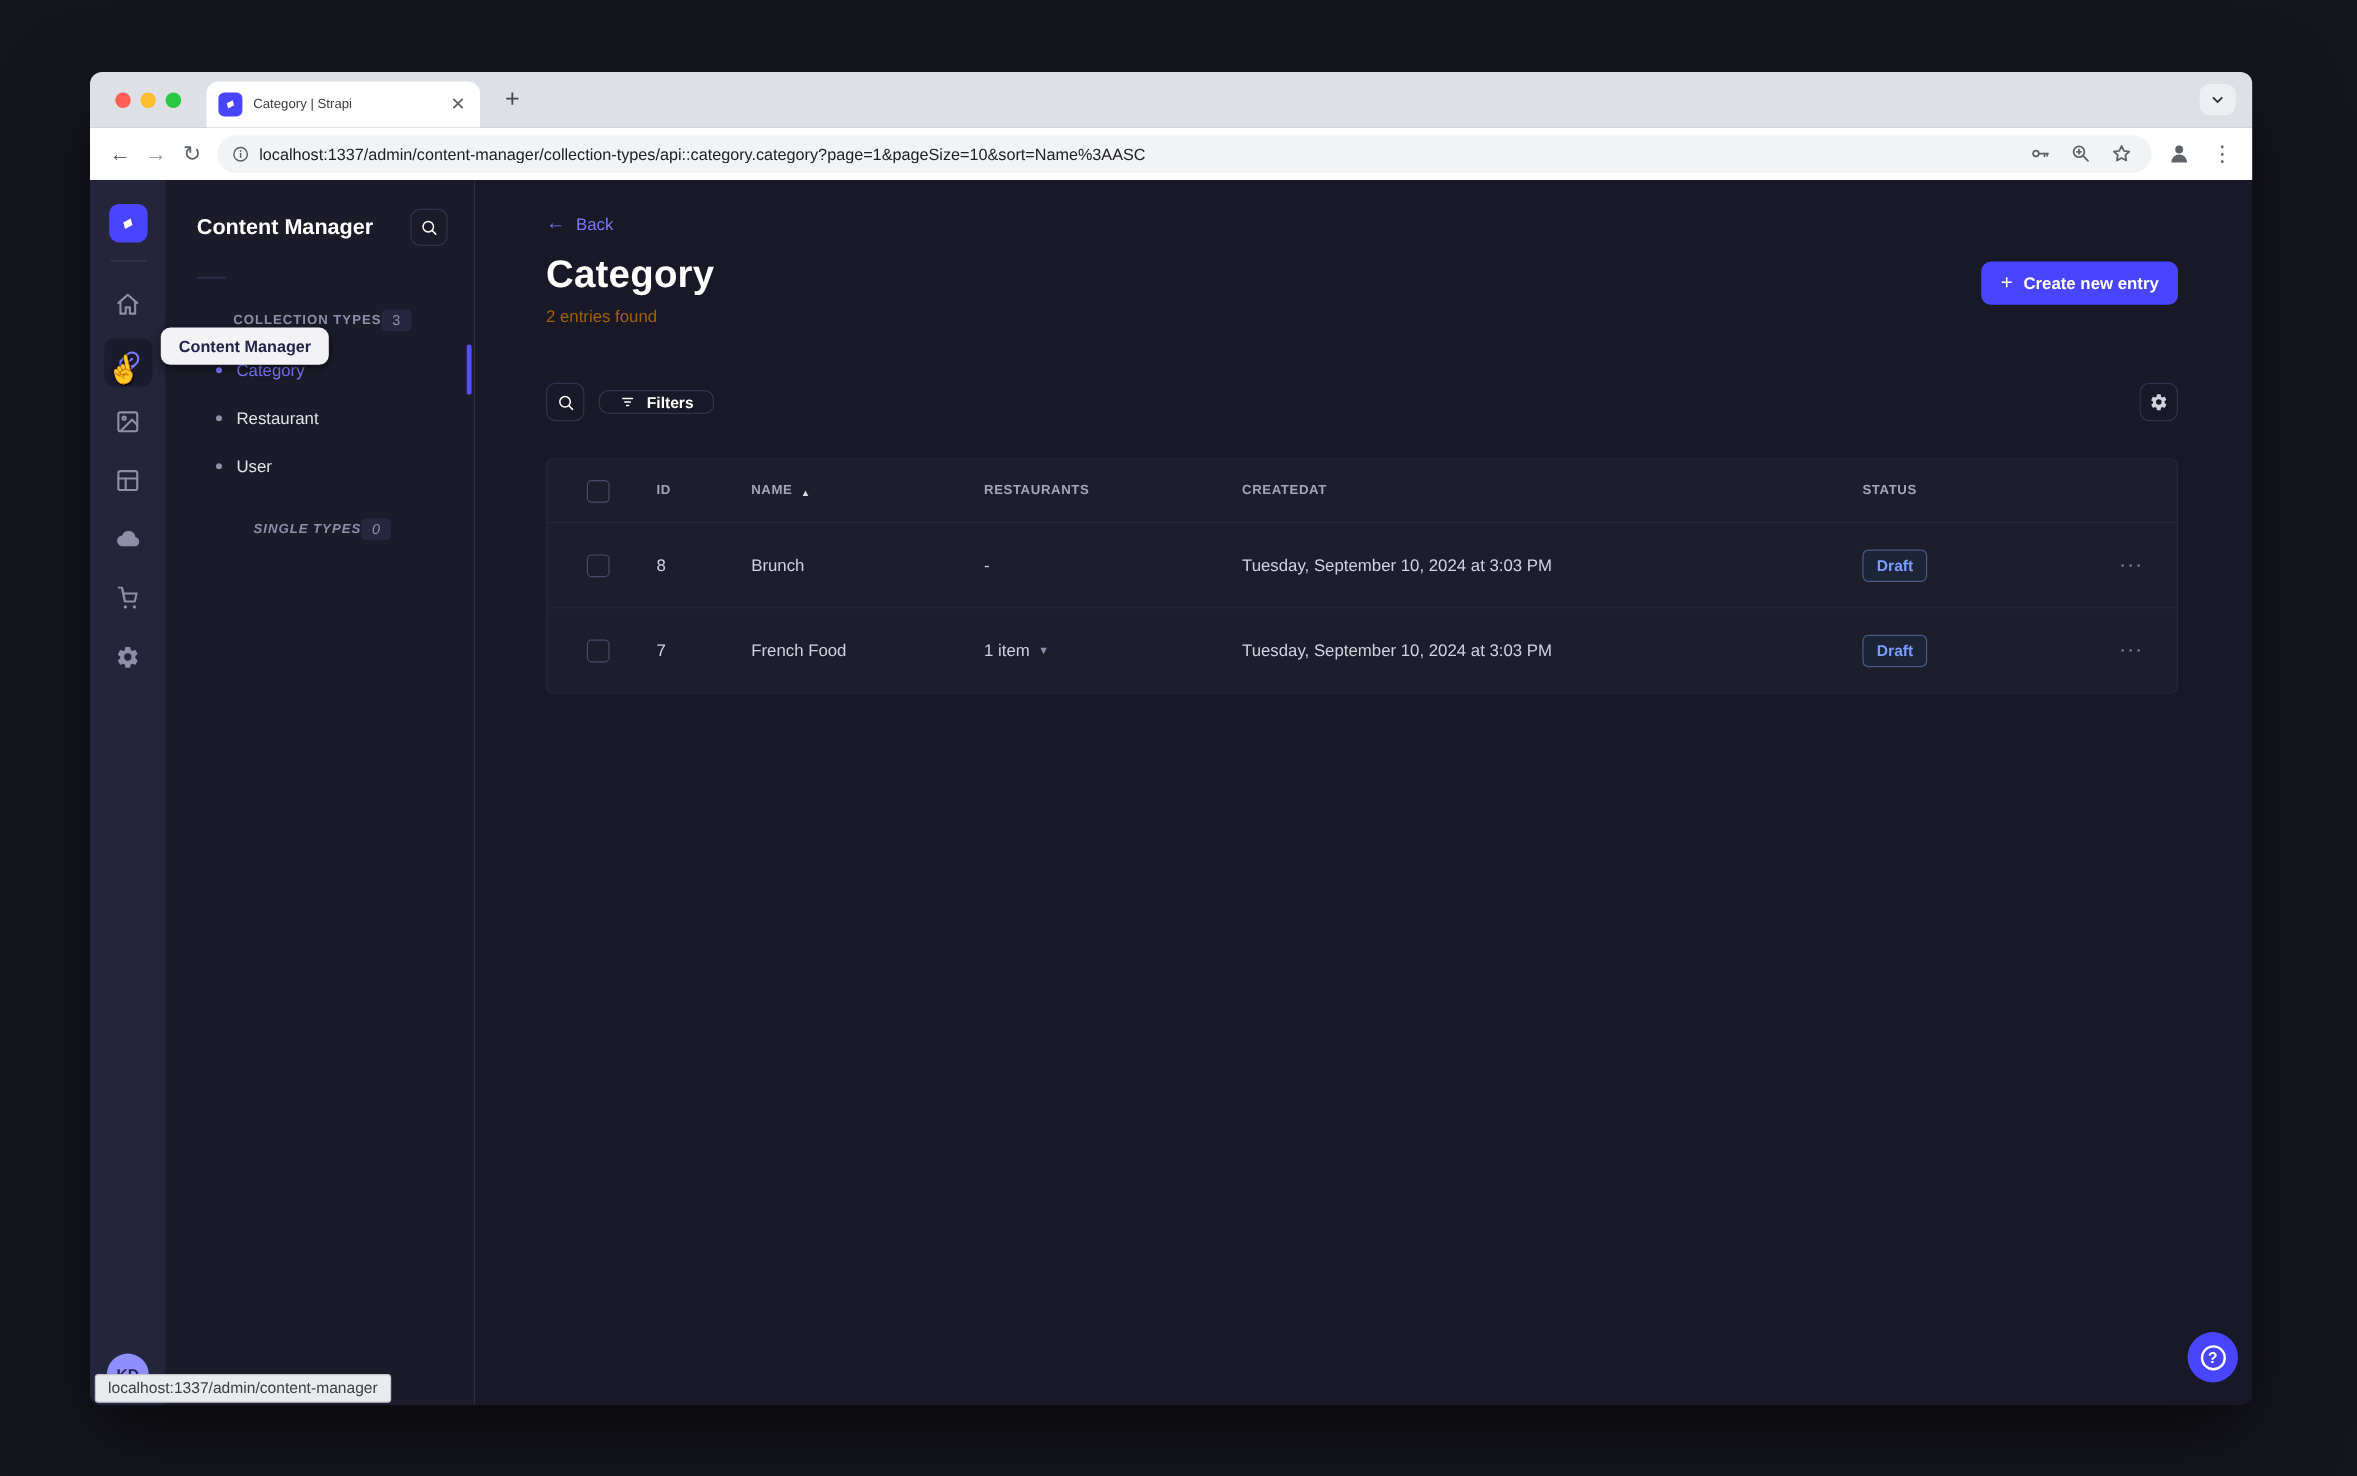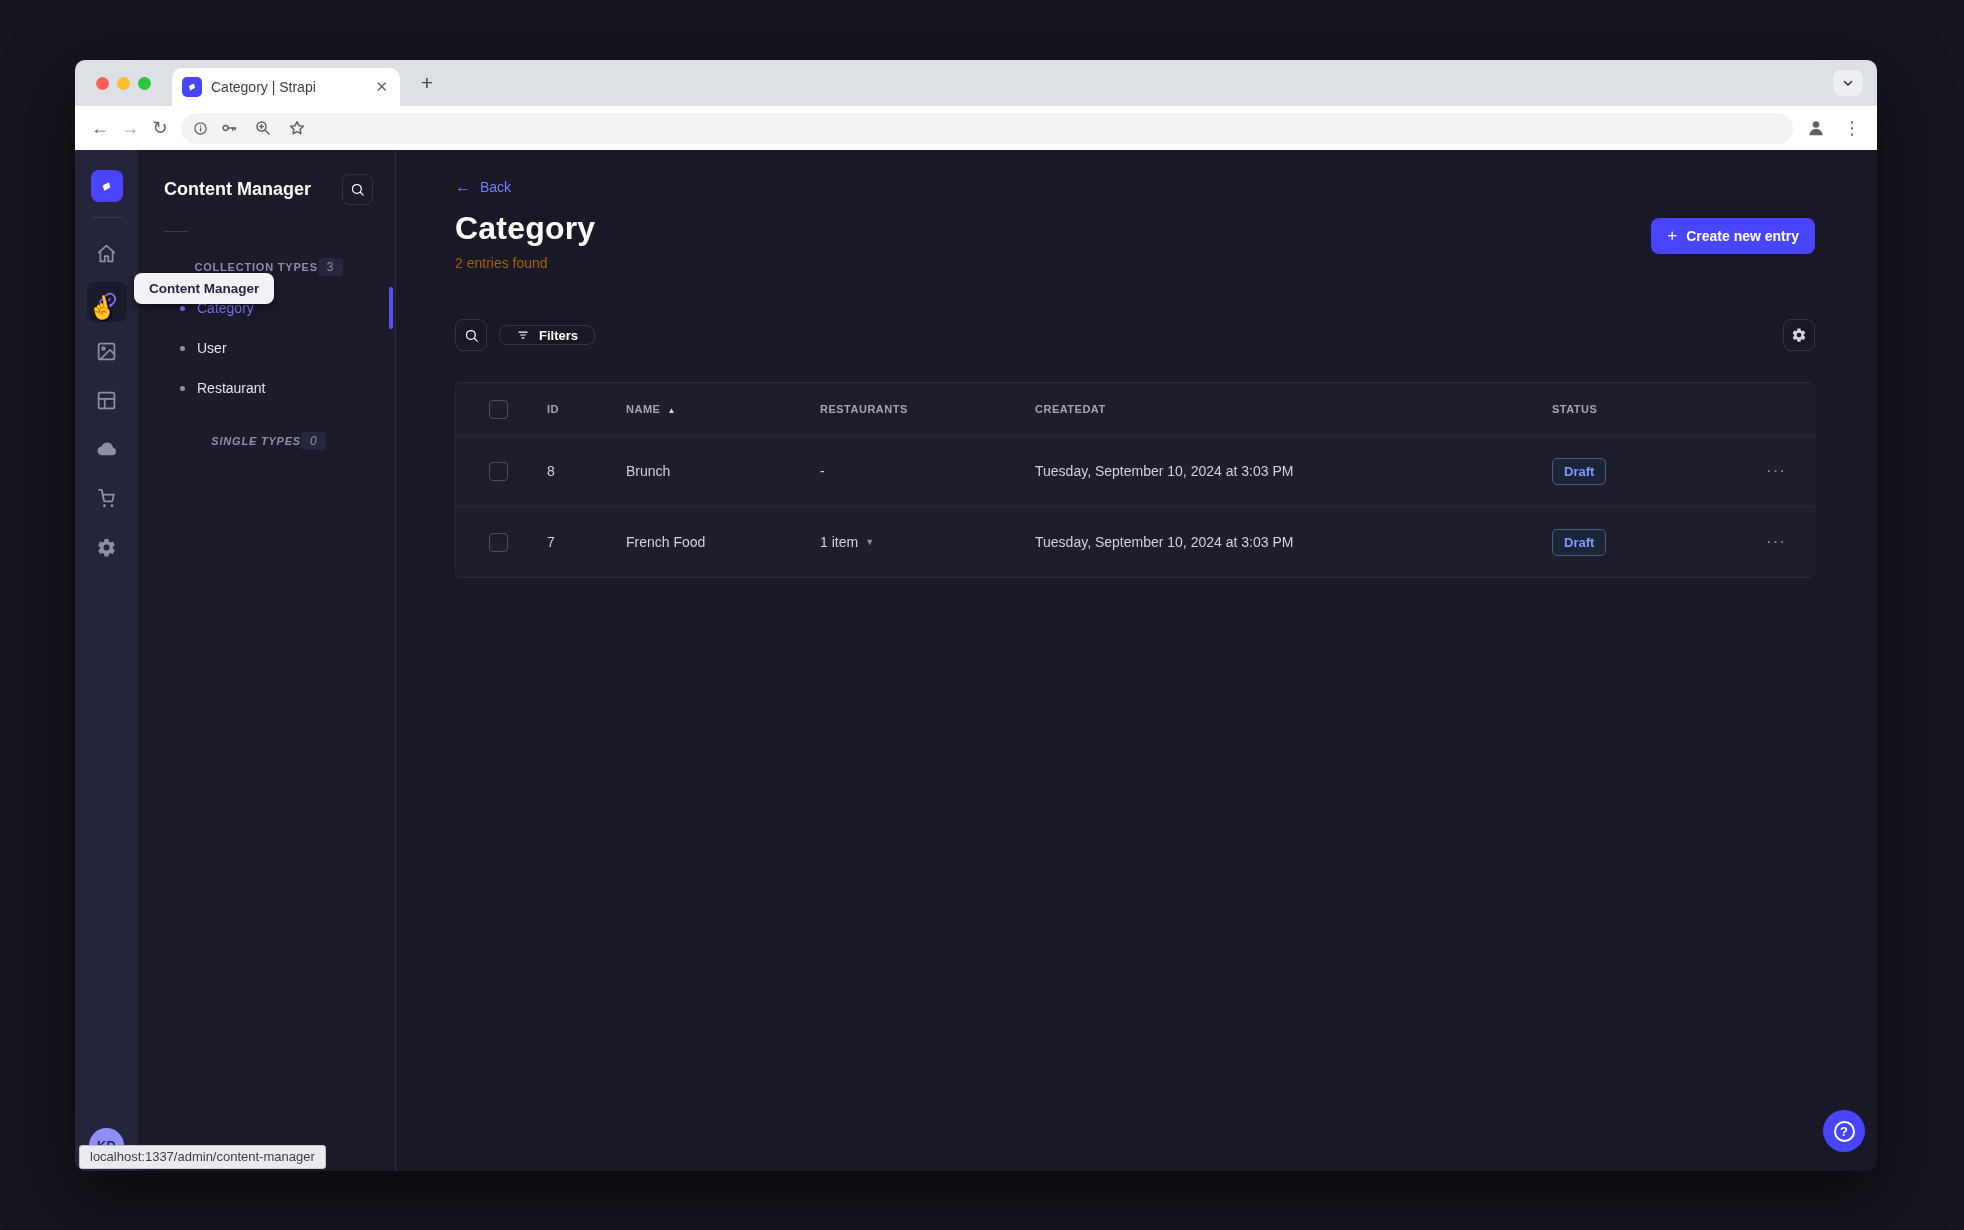--- a/index.html
+++ b/index.html
@@ -10,21 +10,21 @@
             border-radius:10px; overflow:hidden; box-shadow:0 24px 70px rgba(0,0,0,.65); background:#181826; }
 
   
   .tabstrip { position:relative; height:46px; background:#dde0e5; }
   .traffic { position:absolute; left:21px; top:17px; display:flex; gap:8px; }
   .light { width:13px; height:13px; border-radius:50%; }
   .light.red{ background:#ff5f57; } .light.yellow{ background:#febc2e; } .light.green{ background:#28c840; }
   .tab { position:absolute; left:97px; top:8px; width:228px; height:38px; background:#ffffff;
          border-radius:10px 10px 0 0; display:flex; align-items:center; padding:0 10px; gap:9px; }
   .favicon { width:20px; height:20px; border-radius:5px; background:#4945ff; display:flex; align-items:center; justify-content:center; flex:none; }
-  .tab-title { flex:1; font-size:14px; color:#3c4043; white-space:nowrap; overflow:hidden; }
+  .tab-title { flex:1; font-size:11px; color:#3c4043; white-space:nowrap; overflow:hidden; }
   .tab-close { color:#5f6368; font-size:15px; padding:0 2px; cursor:default; }
   .newtab-btn { position:absolute; left:338px; top:9px; width:28px; height:28px; color:#45494d; font-size:21px;
                 display:flex; align-items:center; justify-content:center; }
   .tab-chevron { position:absolute; right:14px; top:10px; width:30px; height:26px; border-radius:8px; background:#eceef1;
                  display:flex; align-items:center; justify-content:center; color:#303134; font-size:12px; }
 
   
   .toolbar { height:44px; background:#ffffff; display:flex; align-items:center; padding:0 10px; }
   .nav-ico { width:30px; height:30px; display:flex; align-items:center; justify-content:center;
              font-size:18px; color:#5f6368; flex:none; }
@@ -153,20 +153,21 @@
     <span class="nav-ico dim">→</span>
     <span class="nav-ico">↻</span>
     <div class="urlpill">
       <span class="url-info">
         <svg width="15" height="15" viewBox="0 0 24 24" fill="none" stroke="#5f6368" stroke-width="2">
             <circle cx="12" cy="12" r="9"></circle>
             <path d="M12 11v5" stroke-linecap="round"></path>
             <path d="M12 7.5v.5" stroke-linecap="round"></path>
           </svg>
       </span>
+      <span class="url-text">localhost:1337/admin/content-manager/collection-types/api::category.category?page=1&amp;pageSize=10&amp;sort=Name%3AASC</span>
       <span class="pill-ico">
         <svg width="18" height="18" viewBox="0 0 24 24" fill="none" stroke="#5f6368" stroke-width="2" stroke-linecap="round">
             <circle cx="7.5" cy="12" r="3.2"></circle>
             <path d="M10.7 12H21"></path>
             <path d="M17 12v3"></path>
             <path d="M20 12v2.3"></path>
           </svg>
       </span>
       <span class="pill-ico">
         <svg width="18" height="18" viewBox="0 0 24 24" fill="none" stroke="#5f6368" stroke-width="2" stroke-linecap="round">
@@ -269,25 +270,25 @@
         <span class="sb-section-label">COLLECTION TYPES</span>
         <span class="sb-badge">3</span>
       </div>
       <div class="sb-items">
         <div class="sb-item active">
           <span class="bullet"></span>
           <span>Category</span>
         </div>
         <div class="sb-item">
           <span class="bullet"></span>
-          <span>User</span>
+          <span>Restaurant</span>
         </div>
         <div class="sb-item">
           <span class="bullet"></span>
-          <span>Restaurant</span>
+          <span>User</span>
         </div>
       </div>
 
       <div class="sb-section-head" style="margin-top:24px;font-style:italic;">
         <span class="sb-section-label">SINGLE TYPES</span>
         <span class="sb-badge">0</span>
       </div>
 
       <div class="sb-scroll-thumb"></div>
     </div>

